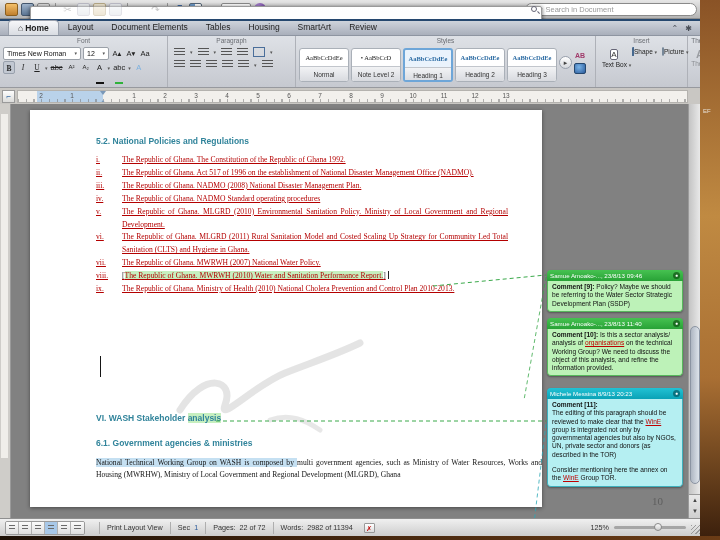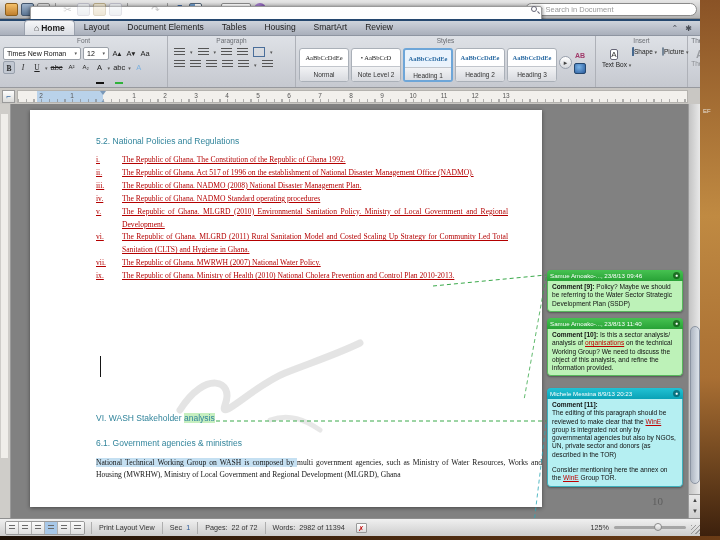--- a/index.html
+++ b/index.html
@@ -33,21 +33,21 @@
   .help-btn{width:12px;height:12px;border-radius:50%;background:radial-gradient(circle at 35% 30%,#b08ad8,#5c2d8a);color:#fff;
     font-size:8px;line-height:12px;text-align:center;flex:none}
   .searchbox{margin-left:auto;width:172px;height:13px;border:1px solid #8a8a8a;border-radius:7px;background:#fff;
     display:flex;align-items:center;padding:0 5px;gap:3px;flex:none}
   .mag{width:6px;height:6px;border:1.2px solid #667;border-radius:50%;position:relative;flex:none}
   .mag::after{content:"";position:absolute;left:5px;top:5px;width:3px;height:1.2px;background:#667;transform:rotate(45deg)}
   .search-ph{font-size:7.5px;color:#9a9a9a;white-space:nowrap}
 
   
   .tabs-row{position:absolute;left:0;top:19px;width:702px;height:17px;background:linear-gradient(#ced3db,#a9afbb);
-    border-top:2px solid #25476e;border-bottom:1px solid #8e95a1;display:flex;align-items:flex-end;padding-left:24px}
+    border-top:2px solid #25476e;border-bottom:1px solid #8e95a1;display:flex;align-items:flex-end;padding-left:8px}
   .tab{font-size:8.5px;color:#1d1d1d;padding:2px 9px;border-radius:4px 4px 0 0;white-space:nowrap;line-height:10px}
   .tab.active{background:linear-gradient(#f6f7f9,#d9dce2);border:1px solid #9aa1ad;border-bottom:none;font-weight:bold}
   .tab .home-ico{color:#333;margin-right:2px}
   .tabs-right{margin-left:auto;display:flex;gap:7px;padding:0 10px 2px;color:#4a4f58;font-size:8px;align-items:center}
 
   
   .ribbon{position:absolute;left:0;top:36px;width:702px;height:52px;background:linear-gradient(#dee1e6,#c6c9d0);
     border-bottom:1px solid #97999e;display:flex}
   .rgroup{position:relative;border-right:1px solid #aeb1b8;padding-top:10px;flex:none}
   .glabel{position:absolute;top:1px;left:0;right:0;text-align:center;font-size:6.5px;color:#6a6d73}
@@ -103,21 +103,21 @@
   .rnum{position:absolute;top:1px;font-size:6.5px;color:#555;transform:translateX(-50%)}
   .ind-marker{position:absolute;left:82px;top:0;width:7px;height:13px}
   .ind-marker::before{content:"";position:absolute;left:0;top:0;border-left:3.5px solid transparent;border-right:3.5px solid transparent;border-top:4px solid #7a98b8}
   .ind-marker::after{content:"";position:absolute;left:0;bottom:0;border-left:3.5px solid transparent;border-right:3.5px solid transparent;border-bottom:4px solid #7a98b8}
 
   
   .doc-area{position:absolute;left:0;top:104px;width:702px;height:414px;background:#818181;overflow:hidden}
   .v-ruler{position:absolute;left:0;top:0;bottom:0;width:11px;background:#cfcdc9;border-right:1px solid #9a9a9a}
   .v-ruler .white{position:absolute;left:1px;right:2px;top:10px;bottom:60px;background:#f0eeea}
   .page{position:absolute;left:30px;top:6px;width:512px;height:397px;background:#fff;box-shadow:0 1px 4px rgba(0,0,0,.45)}
-  .h-teal{position:absolute;left:66px;font-size:8.5px;font-weight:normal;color:#31849b;white-space:nowrap}
+  .h-teal{position:absolute;left:66px;font-size:8.5px;font-weight:bold;color:#31849b;white-space:nowrap}
   .ref-list{position:absolute;left:66px;top:44px;width:412px;font-family:"Liberation Serif","DejaVu Serif",serif;
     font-size:7.6px;line-height:12.9px;color:#b40000}
   .ref-row{display:flex}
   .ref-row .num{width:26px;flex:none;text-decoration:underline}
   .ref-row .txt{flex:1;text-decoration:underline;text-align:justify}
   .hl-green{background:#c6efbf}
   .bracket{color:#333;text-decoration:none}
   .caret-mark{display:inline-block;width:1px;height:8px;background:#222;margin-left:2px;vertical-align:-1px}
   .cursor{position:absolute;left:70px;top:246px;width:1px;height:21px;background:#151515}
   .para{position:absolute;left:66px;top:347px;width:446px;font-family:"Liberation Serif","DejaVu Serif",serif;
@@ -381,20 +381,24 @@
           </div>
           <div class="ref-row">
             <span class="num">vi.</span>
             <span class="txt">The Republic of Ghana. MLGRD (2011) Rural Sanitation Model and Costed Scaling Up Strategy for Community Led Total Sanitation (CLTS) and Hygiene in Ghana.</span>
           </div>
           <div class="ref-row">
             <span class="num">vii.</span>
             <span class="txt">The Republic of Ghana. MWRWH (2007) National Water Policy.</span>
           </div>
           <div class="ref-row">
+            <span class="num">viii.</span>
+            <span class="txt"><span class="bracket">[</span><span class="hl-green">The Republic of Ghana. MWRWH (2010) Water and Sanitation Performance Report.</span><span class="bracket">]</span><span class="caret-mark"></span></span>
+          </div>
+          <div class="ref-row">
             <span class="num">ix.</span>
             <span class="txt">The Republic of Ghana. Ministry of Health (2010) National Cholera Prevention and Control Plan 2010-2013.</span>
           </div>
         </div>
 
       <div class="cursor"></div>
 
       <div class="h-teal" style="top:303px">
         <span>VI. WASH Stakeholder </span><span class="hl-green">analysis</span>
       </div>
@@ -455,21 +459,21 @@
 
   <div class="status">
     <span class="view-btns">
       <span class="vbtn"></span>
       <span class="vbtn"></span>
       <span class="vbtn"></span>
       <span class="vbtn active"></span>
       <span class="vbtn"></span>
       <span class="vbtn"></span>
     </span>
-    <span class="scell" style="margin-left:6px">Print Layout View</span>
+    <span class="scell" style="margin-left:14px">Print Layout View</span>
     <span class="scell"><span>Sec</span>&nbsp;&nbsp;<span class="blue">1</span></span>
     <span class="scell"><span>Pages:</span>&nbsp;&nbsp;<span>22 of 72</span></span>
     <span class="scell"><span>Words:</span>&nbsp;&nbsp;<span>2982 of 11394</span></span>
     <span class="spell-ico">✗</span>
     <span class="szoom">
       <span>125%</span>
       <span class="slider">
           <span class="sthumb"></span>
         </span>
     </span>

